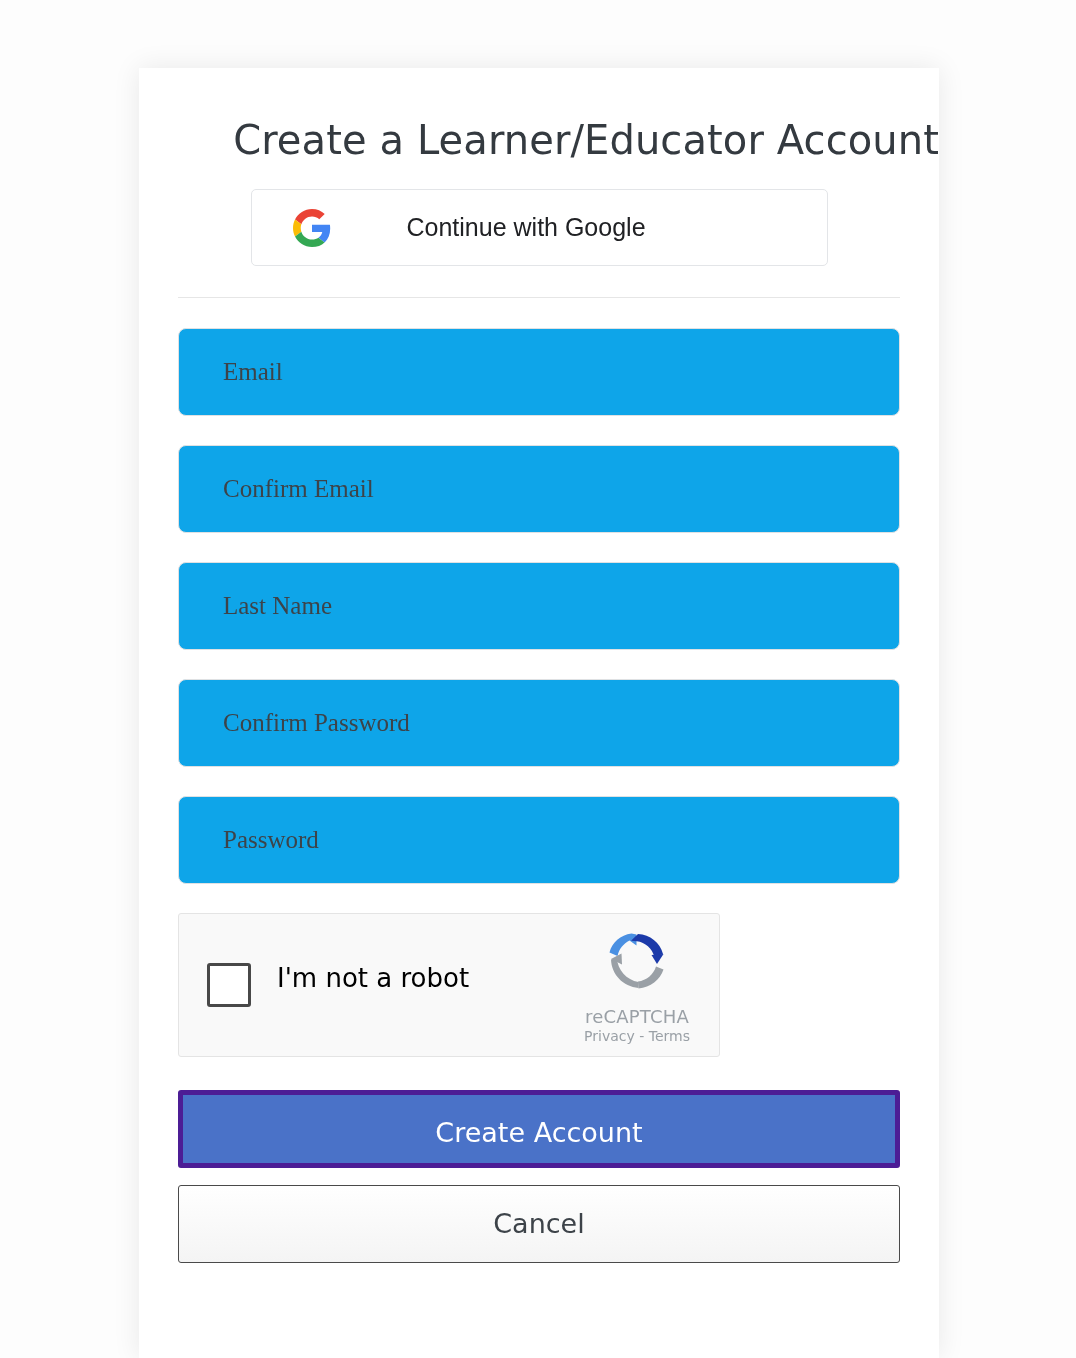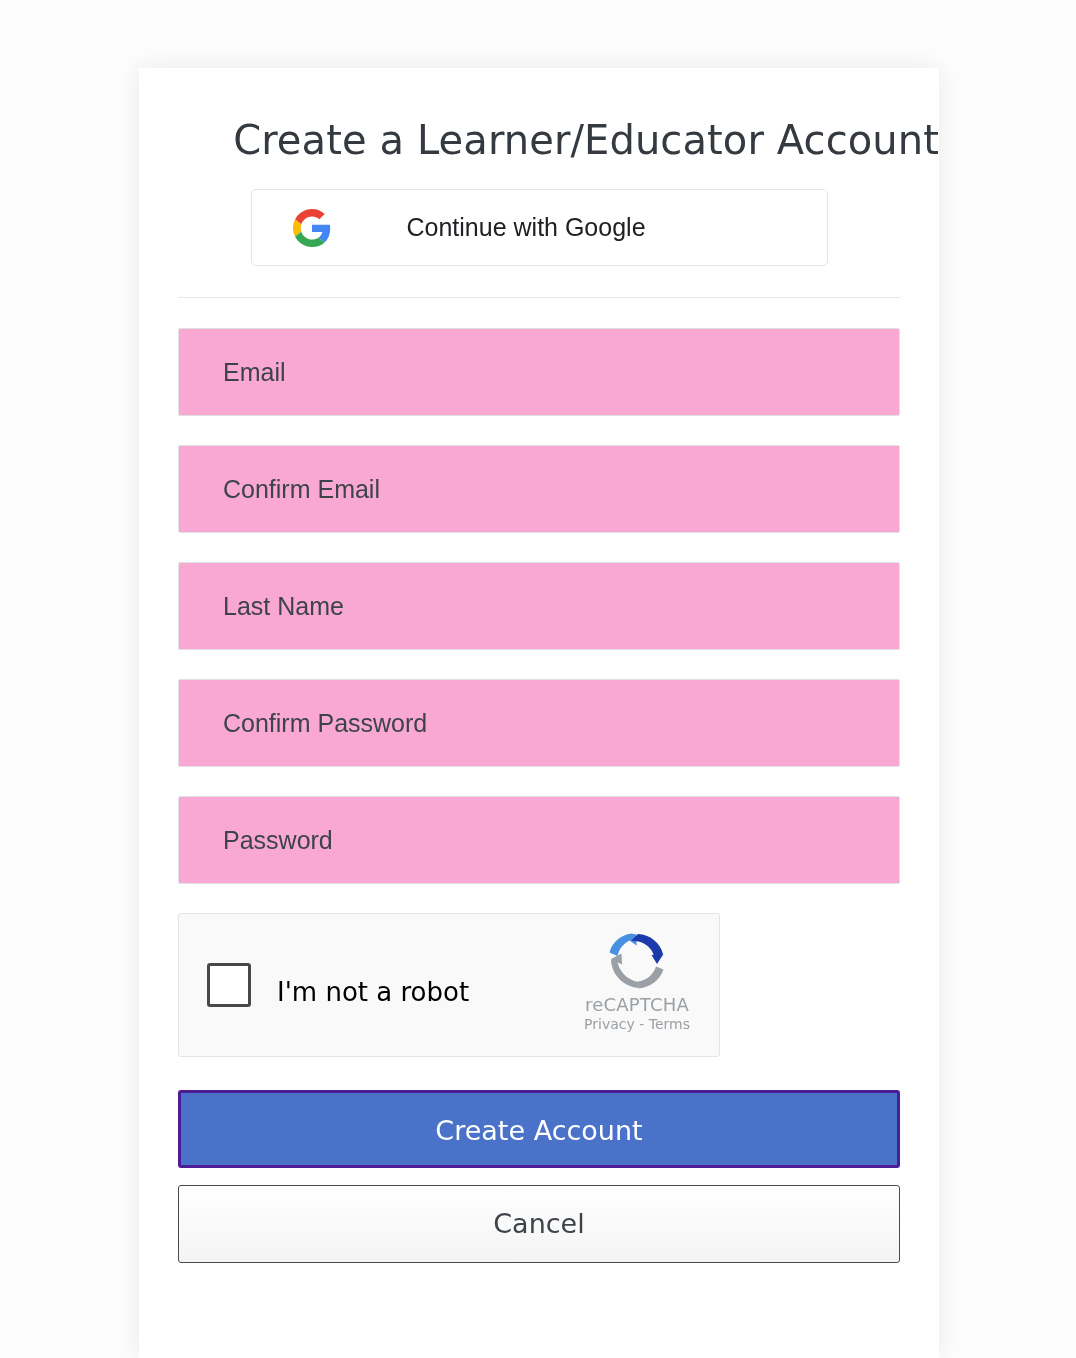--- a/index.html
+++ b/index.html
@@ -81,26 +81,26 @@
 
   
   .form {
     padding: 0 39px;
     margin-top: 30px;
   }
   .field {
     width: 100%;
     height: 88px;
     box-sizing: border-box;
-    background: #f9a8d4;
+    background: #0ea5e9;
     border: 1px solid #dfe1e3;
-    border-radius: 2px;
+    border-radius: 8px;
     margin-bottom: 29px;
     padding: 0 0 0 44px;
-    font-family: Liberation Sans, sans-serif;
+    font-family: Liberation Serif, serif;
     font-size: 25px;
     color: #3d4349;
     outline: none;
     display: block;
   }
   .field::placeholder {
     color: #3d4349;
     opacity: 1;
   }
 
@@ -113,21 +113,21 @@
     border: 1px solid #e4e4e4;
     border-radius: 3px;
     display: flex;
     align-items: center;
     margin-top: 2px;
     position: relative;
     cursor: pointer;
   }
   .rc-check-area {
     display: flex;
-    align-items: flex-end;
+    align-items: flex-start;
     padding-left: 28px;
   }
   .rc-checkbox {
     width: 44px;
     height: 44px;
     box-sizing: border-box;
     background: #ffffff;
     border: 3px solid #484848;
     border-radius: 3px;
     flex: 0 0 44px;
@@ -148,41 +148,41 @@
   }
   .rc-logo {
     width: 64px;
     height: 64px;
     display: block;
     margin: 0 auto;
   }
   .rc-brand-name {
     font-size: 18px;
     color: #9aa0a6;
-    margin-top: 2px;
+    margin-top: 14px;
     letter-spacing: 0.2px;
   }
   .rc-brand-links {
     font-size: 14px;
     color: #9aa0a6;
     margin-top: 1px;
   }
 
   
   .actions {
     padding: 0 39px;
     margin-top: 33px;
   }
   .btn-primary {
     display: block;
     width: 100%;
     height: 78px;
     box-sizing: border-box;
     background: #4a72c8;
-    border: 3px solid #4c1d95;
+    border: 5px solid #4c1d95;
     border-radius: 3px;
     color: #ffffff;
     font-family: "DejaVu Sans", "Liberation Sans", sans-serif;
     font-size: 27px;
     font-weight: 400;
     cursor: pointer;
     text-align: center;
     line-height: 76px;
     padding: 0;
   }

